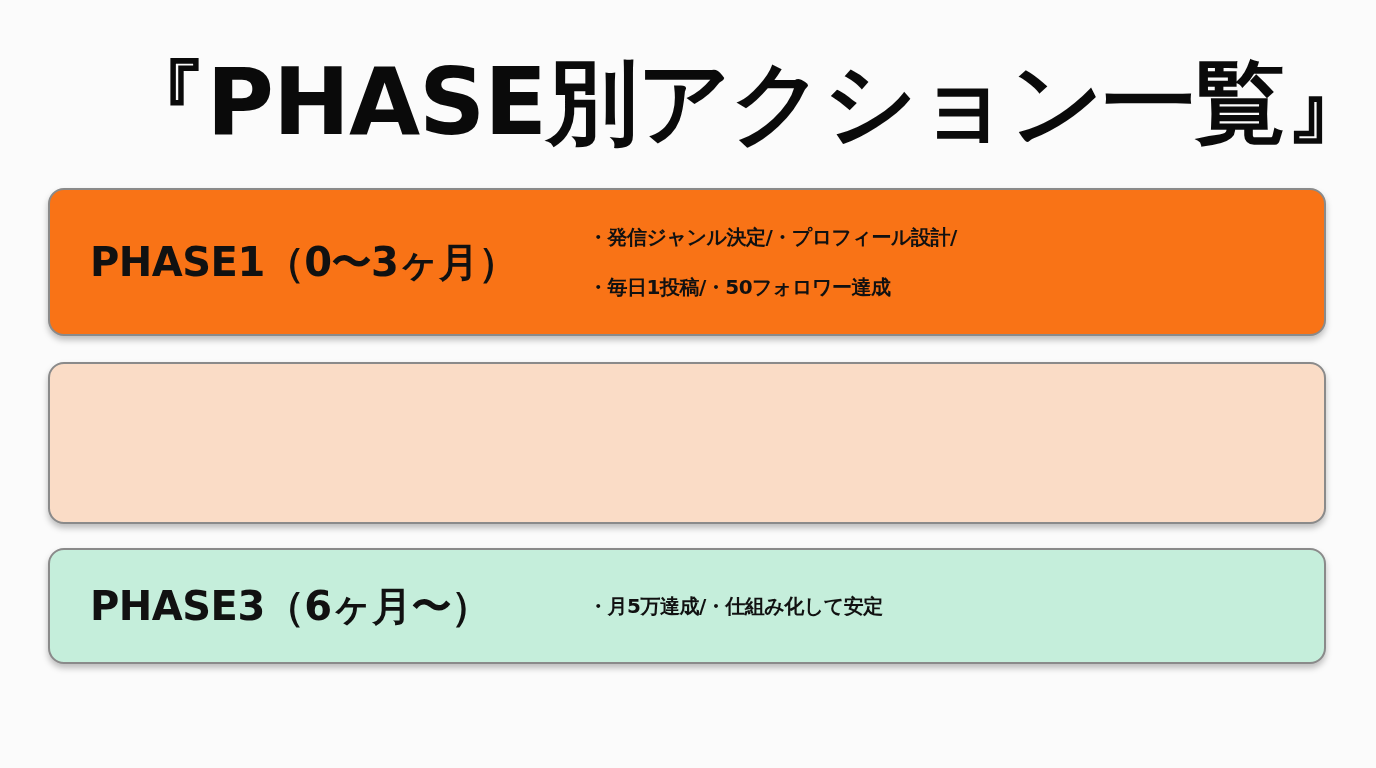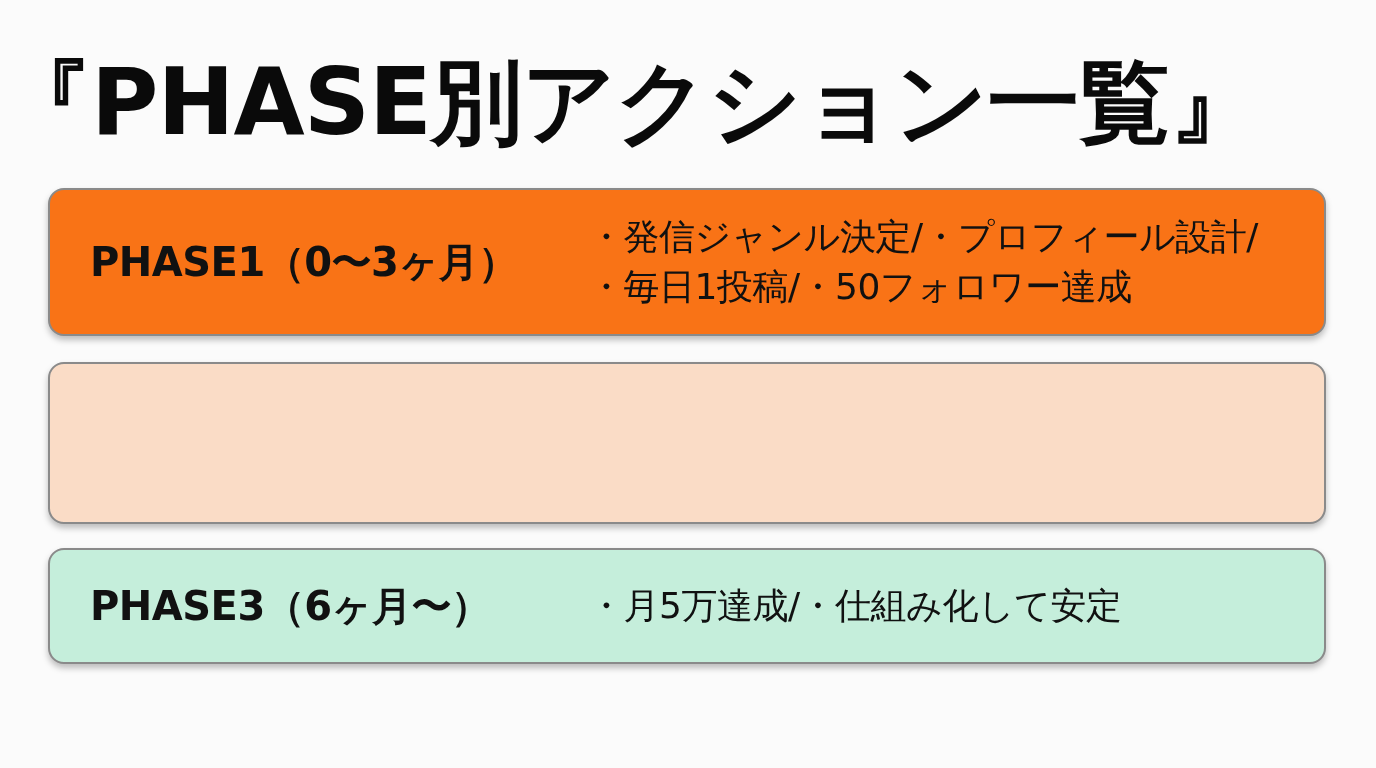--- a/index.html
+++ b/index.html
@@ -13,21 +13,21 @@
       position: relative;
       overflow: hidden;
       font-family: "DejaVu Sans", "Liberation Sans", sans-serif;
       color: #111111;
     }
     .page-title {
       position: absolute;
       left: 0;
       top: 48px;
       width: 1376px;
-      text-align: left;
+      text-align: right;
       font-size: 92px;
       font-weight: bold;
       line-height: 110px;
       letter-spacing: -1px;
       color: #0a0a0a;
       white-space: nowrap;
     }
     .phase-card {
       position: absolute;
       left: 48px;
@@ -53,22 +53,22 @@
     .action-list {
       position: absolute;
       left: 538px;
       top: 50%;
       transform: translateY(-50%);
       margin: 0;
       padding: 0;
       list-style: none;
     }
     .action-line {
-      font-size: 36px;
-      font-weight: normal;
+      font-size: 20px;
+      font-weight: bold;
       line-height: 50px;
       white-space: nowrap;
       letter-spacing: -0.5px;
     }
   </style>
 </head>
 <body>
 
 <div class="page-title">『PHASE別アクション一覧』</div>
 

